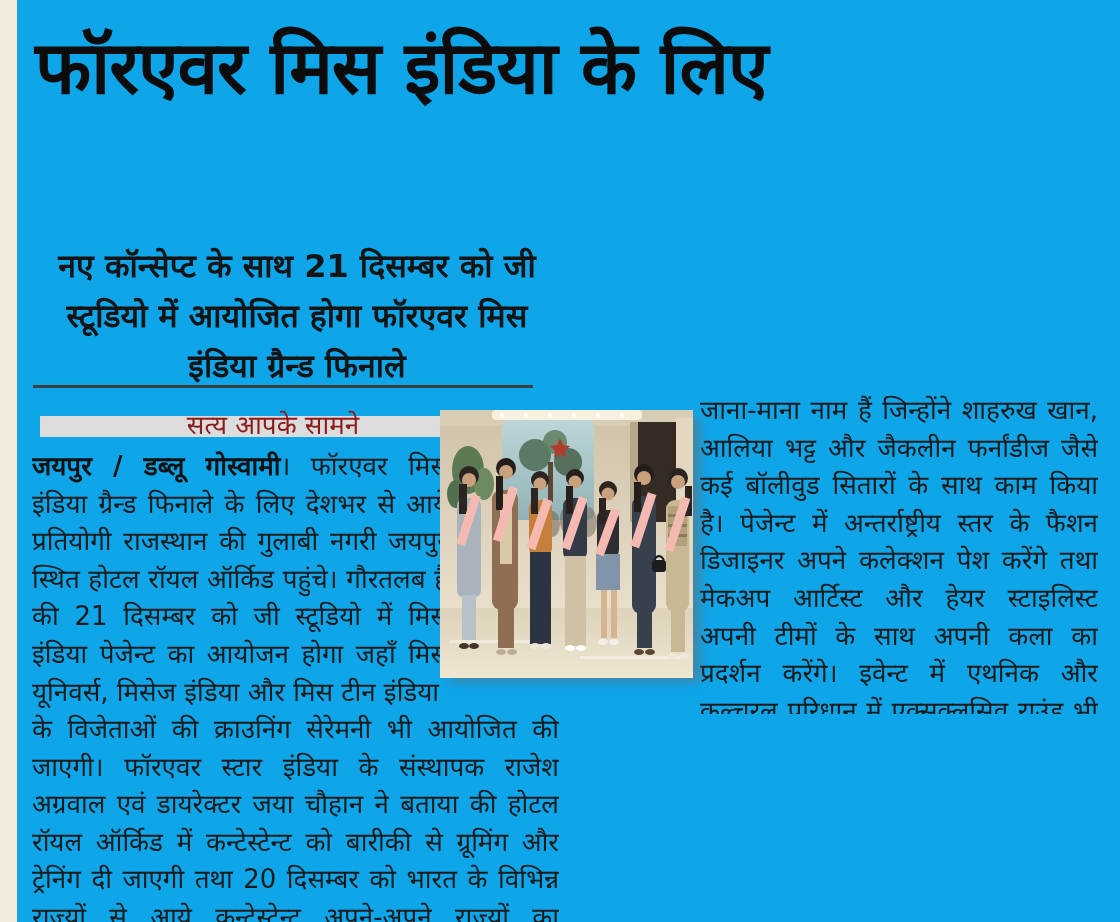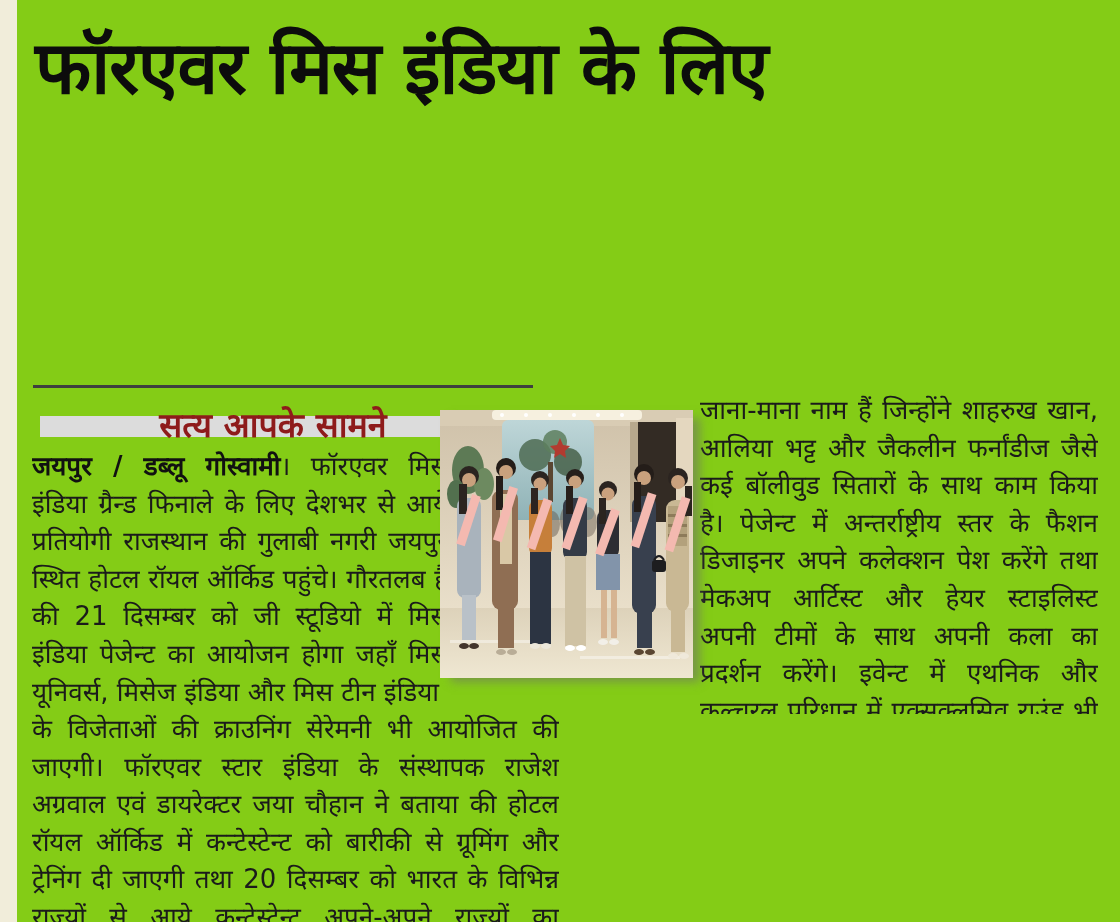--- a/index.html
+++ b/index.html
@@ -1,20 +1,20 @@
 <!DOCTYPE html>
 <html lang="hi"><head>
 <meta charset="utf-8">
 <style>
   html,body{margin:0;padding:0;}
   body{background:#ffffff;}
   .page{
     position:relative;
     width:1120px;height:922px;
-    background:#84cc16;
+    background:#0ea5e9;
     overflow:hidden;
     font-family:"DejaVu Sans","Liberation Sans",sans-serif;
     color:#1b1b1b;
   }
   .edge-strip{
     position:absolute;left:0;top:0;width:17px;height:922px;
     background:#f1edda;
   }
   .headline{
     position:absolute;left:35px;top:20px;width:1070px;
@@ -31,21 +31,21 @@
     background:#3f3f3f;
   }
   .section-banner{
     position:absolute;left:40px;top:403px;width:466px;height:44px;
   }
   .section-banner .bar{
     position:absolute;left:0;top:13px;width:100%;height:21px;
   }
   .section-banner .label{
     position:absolute;left:0;top:0;width:100%;
-    text-align:center;font-size:34px;font-weight:700;line-height:44px;
+    text-align:center;font-size:26px;font-weight:400;line-height:44px;
   }
   .body-block{
     position:absolute;
     font-size:26px;line-height:37.6px;
     text-align:justify;color:#1b1b1b;
   }
   .byline{font-weight:700;color:#111;}
   .left-narrow{left:32px;top:448px;width:416px;height:264px;overflow:hidden;}
   .left-wide{left:32px;top:711px;width:527px;height:211px;overflow:hidden;}
   .right-top{left:574px;top:241px;width:524px;height:152px;overflow:hidden;}
@@ -61,20 +61,21 @@
 </head>
 <body>
 
 <div class="page">
   <div class="edge-strip" style="background: rgb(241, 237, 218);"></div>
 
   <div class="headline" style="color: rgb(12, 12, 12);">
     <div>फॉरएवर मिस इंडिया के लिए</div>
   </div>
 
+  <div class="subheadline">नए कॉन्सेप्ट के साथ 21 दिसम्बर को जी स्टूडियो में आयोजित होगा फॉरएवर मिस इंडिया ग्रैन्ड फिनाले</div>
 
   <div class="subhead-rule"></div>
 
   <div class="section-banner">
     <div class="bar" style="background: rgb(220, 220, 220);"></div>
     <div class="label" style="color: rgb(142, 27, 27);">सत्य आपके सामने</div>
   </div>
 
   <div class="body-block left-narrow" style="color: rgb(27, 27, 27);">
     <span class="byline">जयपुर / डब्लू गोस्वामी</span><span>। फॉरएवर मिस इंडिया ग्रैन्ड फिनाले के लिए देशभर से आये प्रतियोगी राजस्थान की गुलाबी नगरी जयपुर स्थित होटल रॉयल ऑर्किड पहुंचे। गौरतलब है की 21 दिसम्बर को जी स्टूडियो में मिस इंडिया पेजेन्ट का आयोजन होगा जहाँ मिस यूनिवर्स, मिसेज इंडिया और मिस टीन इंडिया</span>

